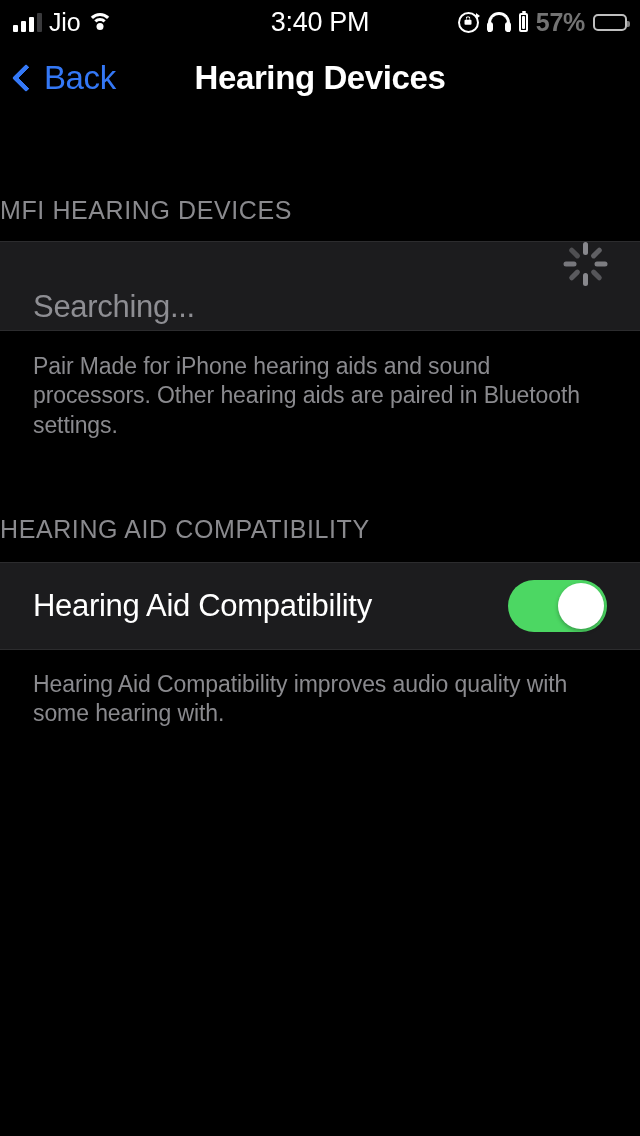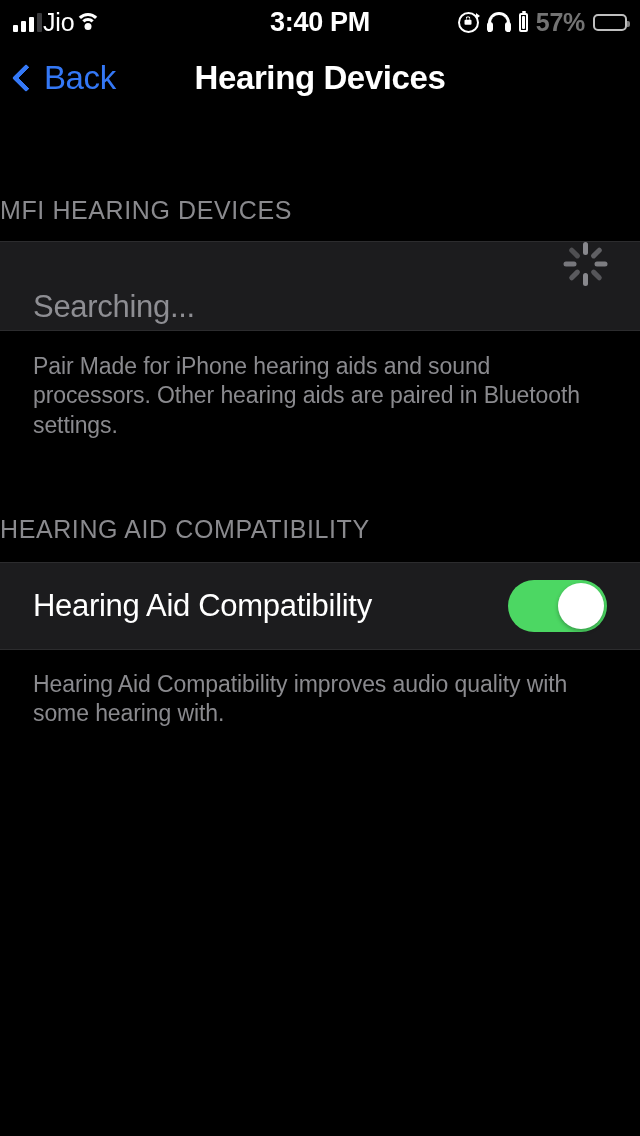--- a/index.html
+++ b/index.html
@@ -9,25 +9,25 @@
     font-family:"Liberation Sans", sans-serif;
     overflow:hidden;
   }
   .screen { position:relative; width:640px; height:1136px; background:#000; }
 
   
   .statusbar {
     position:absolute; top:0; left:0; width:640px; height:44px;
     color:#fff;
   }
-  .sb-left { position:absolute; left:13px; top:0; height:44px; display:flex; align-items:center; gap:1px; }
+  .sb-left { position:absolute; left:13px; top:0; height:44px; display:flex; align-items:center; gap:7px; }
   .sb-center { position:absolute; left:0; top:0; width:640px; height:44px;
                display:flex; align-items:center; justify-content:center; }
   .sb-right { position:absolute; right:13px; top:0; height:44px; display:flex; align-items:center; gap:8px; }
-  .sb-time { font-size:27px; font-weight:700; letter-spacing:-0.3px; color:#fff; }
+  .sb-time { font-size:27px; font-weight:400; letter-spacing:-0.3px; color:#fff; }
   .carrier { font-size:25px; font-weight:400; color:#fff; letter-spacing:-0.2px; }
   .batt-pct { font-size:25px; font-weight:700; color:#737373; letter-spacing:-0.3px; }
 
   .bars { display:flex; align-items:flex-end; gap:3px; height:19px; }
   .bars i { display:block; width:5px; background:#fff; border-radius:1px; }
   .bars i:nth-child(1){ height:7px; }
   .bars i:nth-child(2){ height:11px; }
   .bars i:nth-child(3){ height:15px; }
   .bars i:nth-child(4){ height:19px; background:#3a3a3c; }
 

